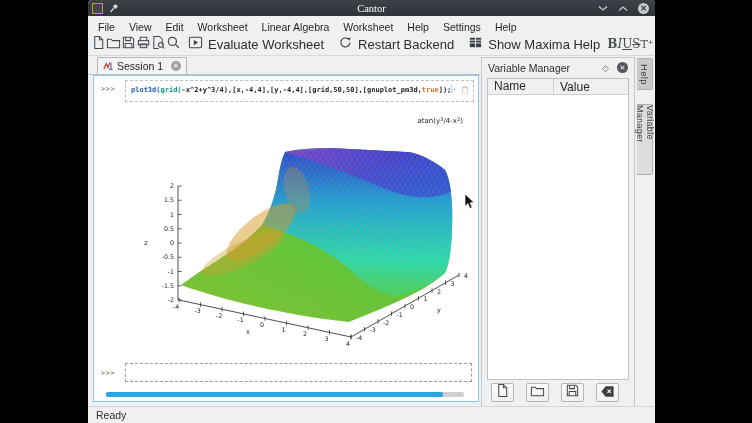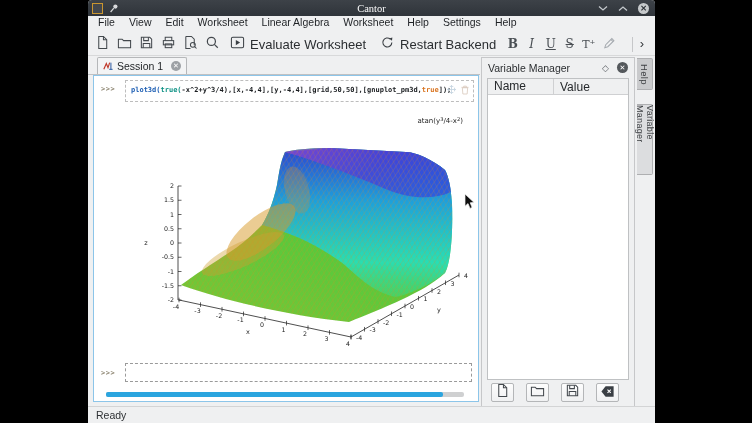--- a/index.html
+++ b/index.html
@@ -9,21 +9,21 @@
   
   #titlebar{position:absolute;left:0;top:0;right:0;height:16px;
     background:linear-gradient(#3d4248,#2f343a);display:flex;align-items:center;color:#fcfcfc;font-family:Liberation Serif, serif;}
   .tb-left{display:flex;align-items:center;gap:6px;padding-left:4px;}
   .app-icon{width:9px;height:9px;border:1px solid #c9952f;background:#43474c;}
   .tb-title{position:absolute;left:0;right:0;text-align:center;font-size:10.5px;pointer-events:none;}
   .tb-controls{margin-left:auto;display:flex;align-items:center;gap:10px;padding-right:6px;z-index:2;}
   .win-close{width:11px;height:11px;border-radius:50%;background:#c6c9cb;color:#2c3136;
     font-size:8px;line-height:11px;text-align:center;font-weight:bold;}
   
-  #menubar{position:absolute;left:0;top:16px;right:0;height:17px;display:flex;align-items:flex-start;
+  #menubar{position:absolute;left:0;top:16px;right:0;height:17px;display:flex;align-items:flex-end;
     padding-left:3px;font-size:10.5px;color:#1f2226;}
   .menu-item{padding:0 7px;}
   
   #toolbar{position:absolute;left:0;top:33px;right:0;height:22px;border-bottom:1px solid #d8d9da;
     display:flex;align-items:center;padding:0 3px;}
   .tbtn{width:22px;height:20px;display:flex;align-items:center;justify-content:center;}
   .taction{display:flex;align-items:center;gap:5px;padding:0 7px;font-size:13px;color:#2b2e31;white-space:nowrap;}
   .fmt{font-family:"DejaVu Serif",serif;font-size:12px;color:#494e53;width:19px;text-align:center;}
   .fmt-bold{font-weight:bold}.fmt-italic{font-style:italic}.fmt-underline{text-decoration:underline}
   .fmt-strikethrough{text-decoration:line-through}.fmt-superscript{font-size:11px}
@@ -156,20 +156,27 @@
           </svg></span>
         <span>Evaluate Worksheet</span>
       </div>
       <div class="taction">
         <span><svg width="15" height="15" viewBox="0 0 16 16" fill="none">
             <path d="M12.6 8a4.8 4.8 0 1 1-1.7-3.7" stroke="#3a3f44" stroke-width="1.2"></path>
             <path d="M9.6 3.6l3.6-1-.4 3.5z" fill="#3a3f44"></path>
           </svg></span>
         <span>Restart Backend</span>
       </div>
+      <div class="taction">
+        <span><svg width="15" height="15" viewBox="0 0 16 16">
+            <rect x="2" y="3" width="12" height="10" fill="#3a3f44"></rect>
+            <path d="M2 5.5h12M2 8.5h12M8 3v10" stroke="#eff0f1" stroke-width="1"></path>
+          </svg></span>
+        <span>Show Maxima Help</span>
+      </div>
       <div class="fmt fmt-bold">B</div>
       <div class="fmt fmt-italic">I</div>
       <div class="fmt fmt-underline">U</div>
       <div class="fmt fmt-strikethrough">S</div>
       <div class="fmt fmt-superscript">T⁺</div>
       <div class="tbtn">
         <span><svg width="15" height="15" viewBox="0 0 16 16" fill="none" stroke="#a6abb0" stroke-width="1.1">
             <path d="M3 13.5l1-3.2L10.5 3.8l2.2 2.2L6.2 12.5z"></path>
             <path d="M9.5 4.8l2.2 2.2"></path>
           </svg></span>
@@ -186,21 +193,21 @@
         <path d="M9.5 2 v8 M7.5 10 h4" stroke="#2c5aa0" fill="none" stroke-width="1.2"></path>
       </svg>
       <span>Session 1</span>
       <div class="tab-close">✕</div>
     </div>
   </div>
 
   <div id="worksheet">
     <div class="prompt" style="left:7px;top:9px">&gt;&gt;&gt;</div>
     <div id="entry1-box"></div>
-    <div id="command-code"><span style="color: rgb(30, 95, 180); text-align: right;">plot3d(</span><span style="color: rgb(13, 145, 132);">true(</span><span style="color: rgb(26, 29, 32);">-x^2+y^3/4),</span><span style="color: rgb(26, 29, 32);">[x,-4,4],[y,-4,4],[grid,50,50],[gnuplot_pm3d,</span><span style="color: rgb(217, 115, 30);">true</span><span style="color: rgb(26, 29, 32);">]);</span></div>
+    <div id="command-code"><span style="color: rgb(30, 95, 180); text-align: right;">plot3d(</span><span style="color: rgb(13, 145, 132);">grid(</span><span style="color: rgb(26, 29, 32);">-x^2+y^3/4),</span><span style="color: rgb(26, 29, 32);">[x,-4,4],[y,-4,4],[grid,50,50],[gnuplot_pm3d,</span><span style="color: rgb(217, 115, 30);">true</span><span style="color: rgb(26, 29, 32);">]);</span></div>
     <div class="e-icons">
       <svg width="9" height="9" viewBox="0 0 10 10">
         <path d="M5 0 v10 M0 5 h10 M3 1.6 h4 M3 8.4 h4 M1.6 3 v4 M8.4 3 v4" stroke="#a9bfd0" stroke-width="1"></path>
       </svg>
       <svg width="8" height="10" viewBox="0 0 9 11">
         <path d="M1.5 3 h6 l-.6 7 h-4.8 z M0.5 2.5 h8 M3 2.5 v-1.3 h3 v1.3" stroke="#c4ab97" fill="none" stroke-width="0.9"></path>
       </svg>
     </div>
 
     <svg id="plot-svg" style="position:absolute;left:7px;top:28px" width="372" height="260" viewBox="0 0 372 260">

